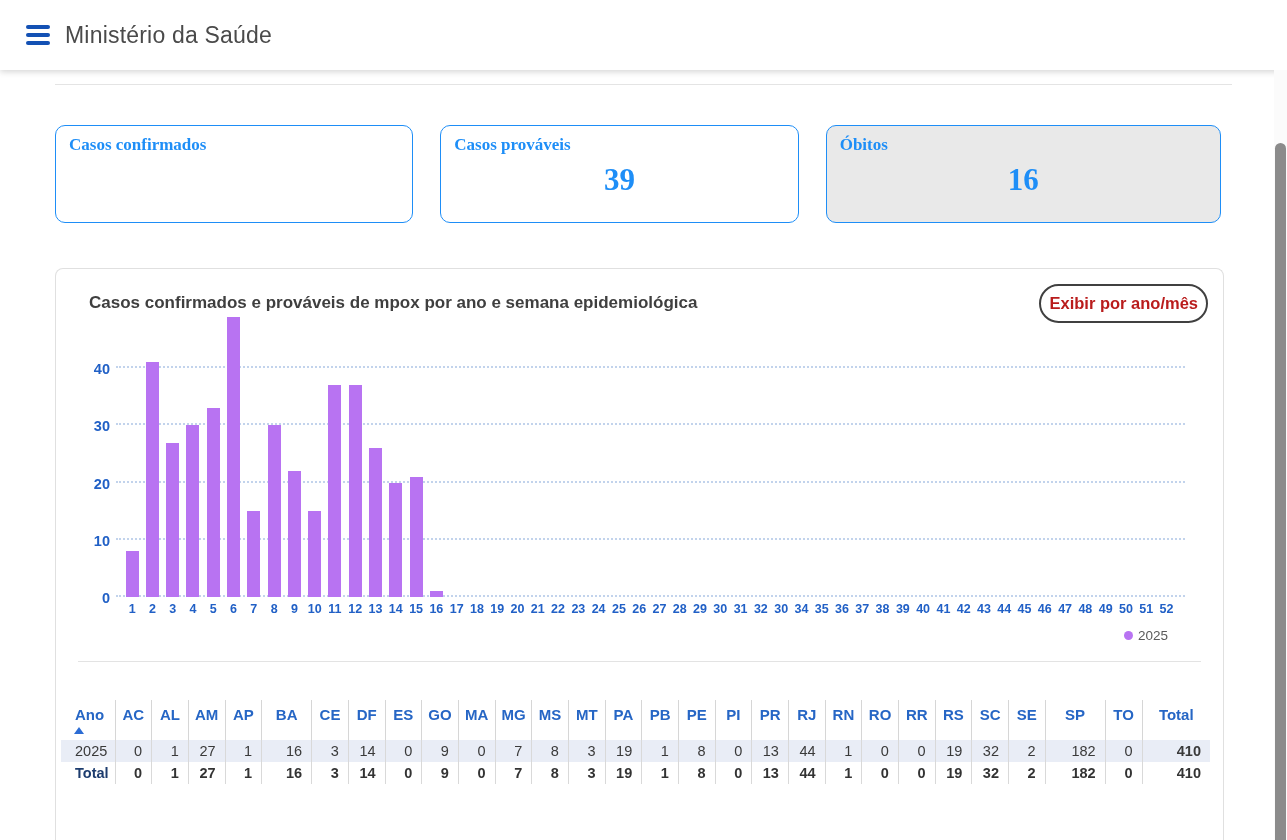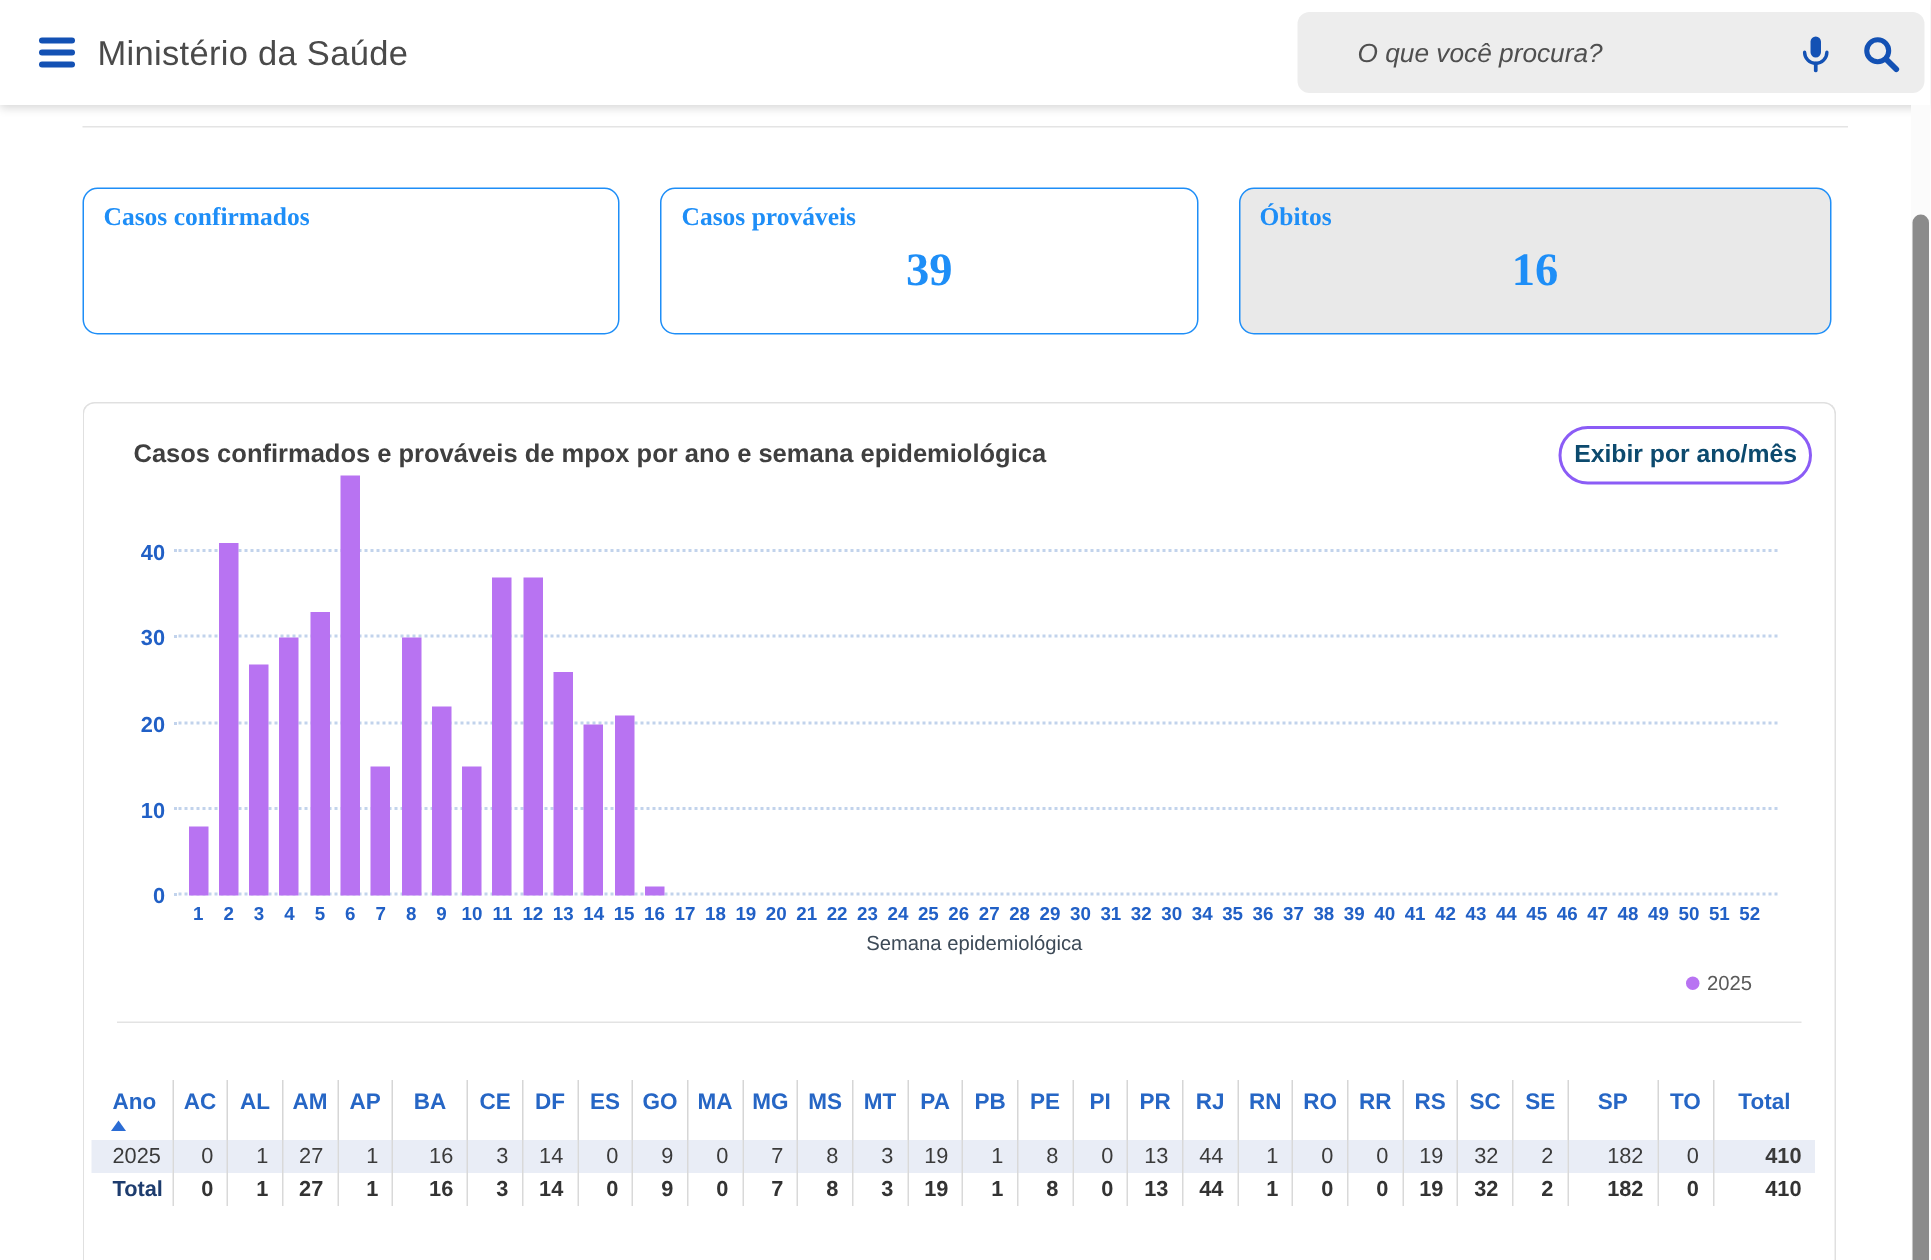--- a/index.html
+++ b/index.html
@@ -50,21 +50,21 @@
 
   
   .chart-card {
     position:absolute; top:268px; left:55px; right:63px; bottom:-20px;
     background:#fff; border:1px solid #e0e0e0; border-bottom:none;
     border-radius:8px 8px 0 0;
   }
   .chart-header { display:flex; justify-content:space-between; align-items:center; margin:14px 15px 0 33px; height:40px; }
   .chart-title { font-size:17px; font-weight:700; color:#3f3f3f; }
   .toggle-btn {
-    border:2px solid #8b5cf6; color:#0c4a6e; background:#fff;
+    border:2px solid #404040; color:#b91c1c; background:#fff;
     border-radius:21px; padding:8px 8px; font-size:16.5px; font-weight:700;
     font-family:"Liberation Sans", sans-serif; cursor:pointer;
   }
 
   .chart-area { position:relative; margin:-12px 46px 0 66px; height:286px; }
   .plot { position:absolute; inset:0; display:flex; align-items:flex-end; }
   .gridline { position:absolute; left:-6px; right:-8px; height:0; border-top:2px dotted #c2d3ec; z-index:0; }
   .slot { flex:1; height:100%; display:flex; justify-content:center; align-items:flex-end; position:relative; z-index:1; }
   .bar { width:13px; background:#b873f2; }
   .ytick {
@@ -114,32 +114,20 @@
 <body>
 
 <div class="topbar">
   <div class="hamburger">
     <span></span>
       <span></span>
       <span></span>
   </div>
   <div class="app-title">Ministério da Saúde</div>
 
-  <div class="searchbox">
-    <input type="text" value="" placeholder="O que você procura?" style="">
-    <svg class="sb-icon" viewBox="0 0 24 24">
-      <path d="M12 14.5a3.1 3.1 0 0 0 3.1-3.1V5.1a3.1 3.1 0 0 0-6.2 0v6.3A3.1 3.1 0 0 0 12 14.5z" fill="#1351b4"></path>
-      <path d="M18.6 11.4a6.6 6.6 0 0 1-13.2 0" fill="none" stroke="#1351b4" stroke-width="2" stroke-linecap="round"></path>
-      <line x1="12" y1="18" x2="12" y2="22.2" stroke="#1351b4" stroke-width="2.2" stroke-linecap="round"></line>
-    </svg>
-    <svg class="sb-icon" viewBox="0 0 24 24">
-      <circle cx="10.5" cy="10.5" r="6.5" fill="none" stroke="#1351b4" stroke-width="3"></circle>
-      <line x1="15.5" y1="15.5" x2="21.5" y2="21.5" stroke="#1351b4" stroke-width="3.4" stroke-linecap="round"></line>
-    </svg>
-  </div>
 </div>
 
 <div class="panel-line"></div>
 
 <div class="cards">
   <div class="card">
     <div class="label">Casos confirmados</div>
   </div>
   <div class="card">
     <div class="label">Casos prováveis</div>
@@ -374,21 +362,20 @@
       <div class="xtick">44</div>
       <div class="xtick">45</div>
       <div class="xtick">46</div>
       <div class="xtick">47</div>
       <div class="xtick">48</div>
       <div class="xtick">49</div>
       <div class="xtick">50</div>
       <div class="xtick">51</div>
       <div class="xtick">52</div>
     </div>
-  <div class="xlabel-row">Semana epidemiológica</div>
 
   <div class="legend">
     <span class="legend-dot"></span>
     <span class="legend-label">2025</span>
   </div>
 
   <div class="divider"></div>
 
   <div class="table-wrap">
     <table>

